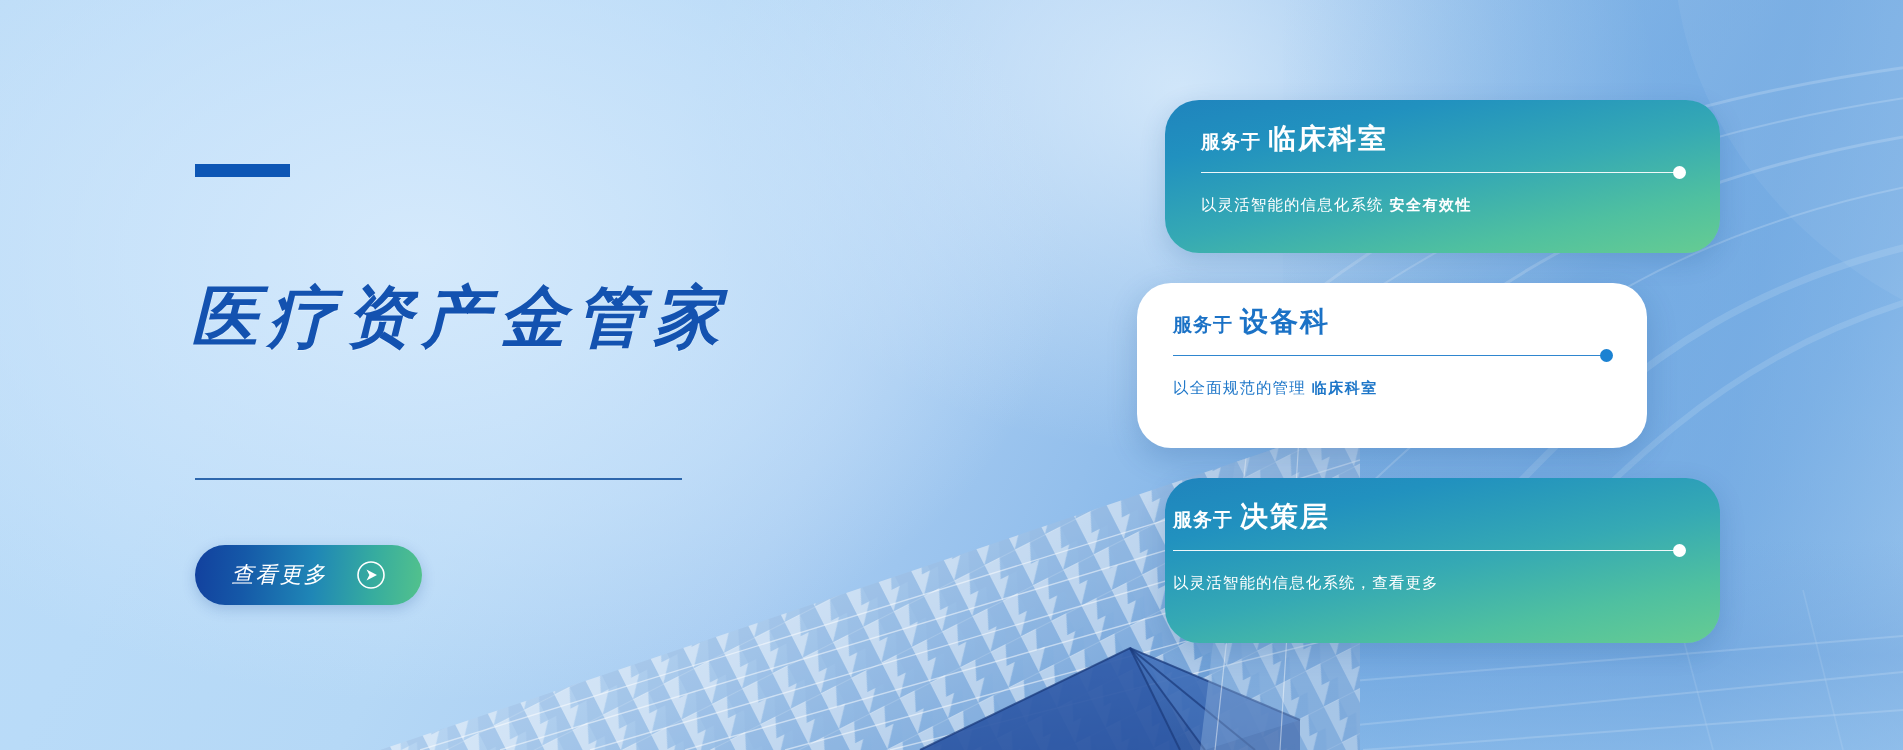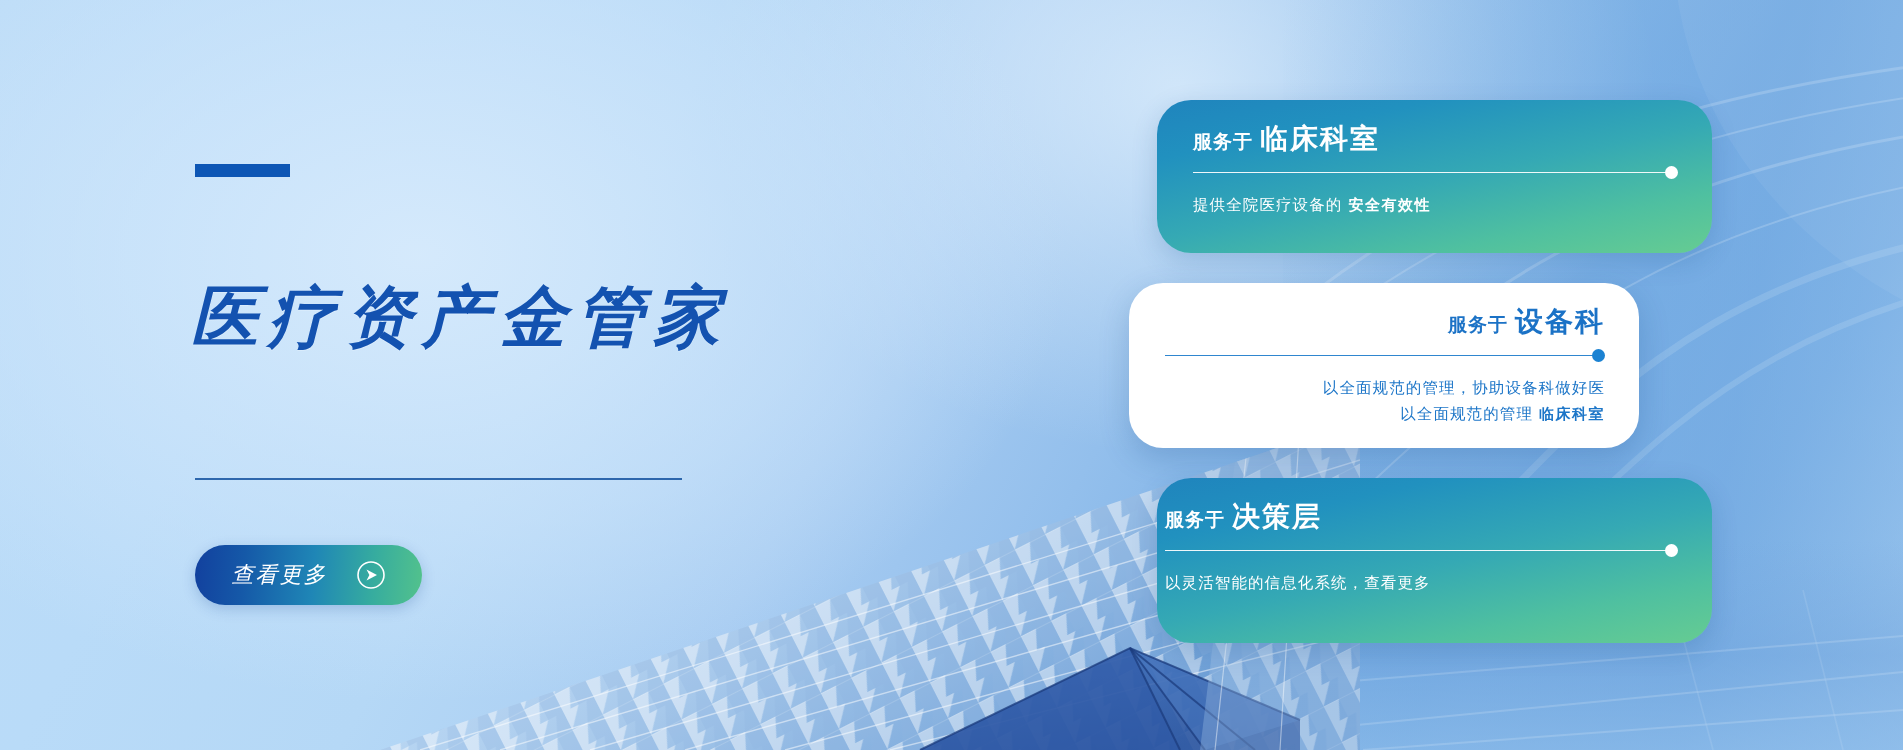--- a/index.html
+++ b/index.html
@@ -95,35 +95,34 @@
     box-shadow:0 4px 14px rgba(20,70,150,.22);
     cursor:pointer;
     user-select:none;
   }
   .cta-label {
     color:#fff; font-size:22px; letter-spacing:2px; font-weight:400;
   }
   .cta-arrow { width:30px; height:30px; display:block; }
 
   
-  .cards { position:absolute; right:12px; top:0; width:780px; height:628px; }
+  .cards { position:absolute; right:4px; top:0; width:780px; height:628px; }
 
   .card {
     position:absolute;
     border-radius:34px;
     padding:24px 34px 22px 36px;
   }
   .card.grad {
     background:linear-gradient(168deg, #1f84bd 0%, #2191bf 22%, #35a9b4 52%, #4fc0a0 78%, #66cc92 100%);
     box-shadow:0 8px 26px rgba(24,80,140,.20);
   }
   .card.light {
     background:#ffffff;
     box-shadow:0 10px 30px rgba(25,74,136,.22);
-    text-align:right;
   }
 
   
   .card-1 { left:46px; top:100px; width:555px; height:153px; }
   
   .card-2 { left:18px; top:283px; width:510px; height:165px; }
   
   .card-3 { left:46px; top:478px; width:555px; height:165px;padding-left:8px; }
 
   .card-title {
@@ -290,34 +289,33 @@
 
     <div class="card grad card-1">
       <div class="card-title">
         <span class="prefix">服务于</span><span class="strong">临床科室</span>
       </div>
       <div class="rule-row">
         <span class="line"></span>
         <span class="dot"></span>
       </div>
       <div class="card-body">
-        <div><span>提供全院医疗设备的</span><span class="em">安全有效性</span></div>
+        <div><span>以灵活智能的信息化系统</span><span class="em">安全有效性</span></div>
       </div>
     </div>
 
     <div class="card light card-2">
       <div class="card-title">
         <span class="prefix">服务于</span><span class="strong">设备科</span>
       </div>
       <div class="rule-row">
         <span class="line"></span>
         <span class="dot"></span>
       </div>
       <div class="card-body">
-        <div>以全面规范的管理，协助设备科做好医</div>
         <div><span>以全面规范的管理</span><span class="em">临床科室</span></div>
       </div>
     </div>
 
     <div class="card grad card-3">
       <div class="card-title">
         <span class="prefix">服务于</span><span class="strong">决策层</span>
       </div>
       <div class="rule-row">
         <span class="line"></span>

